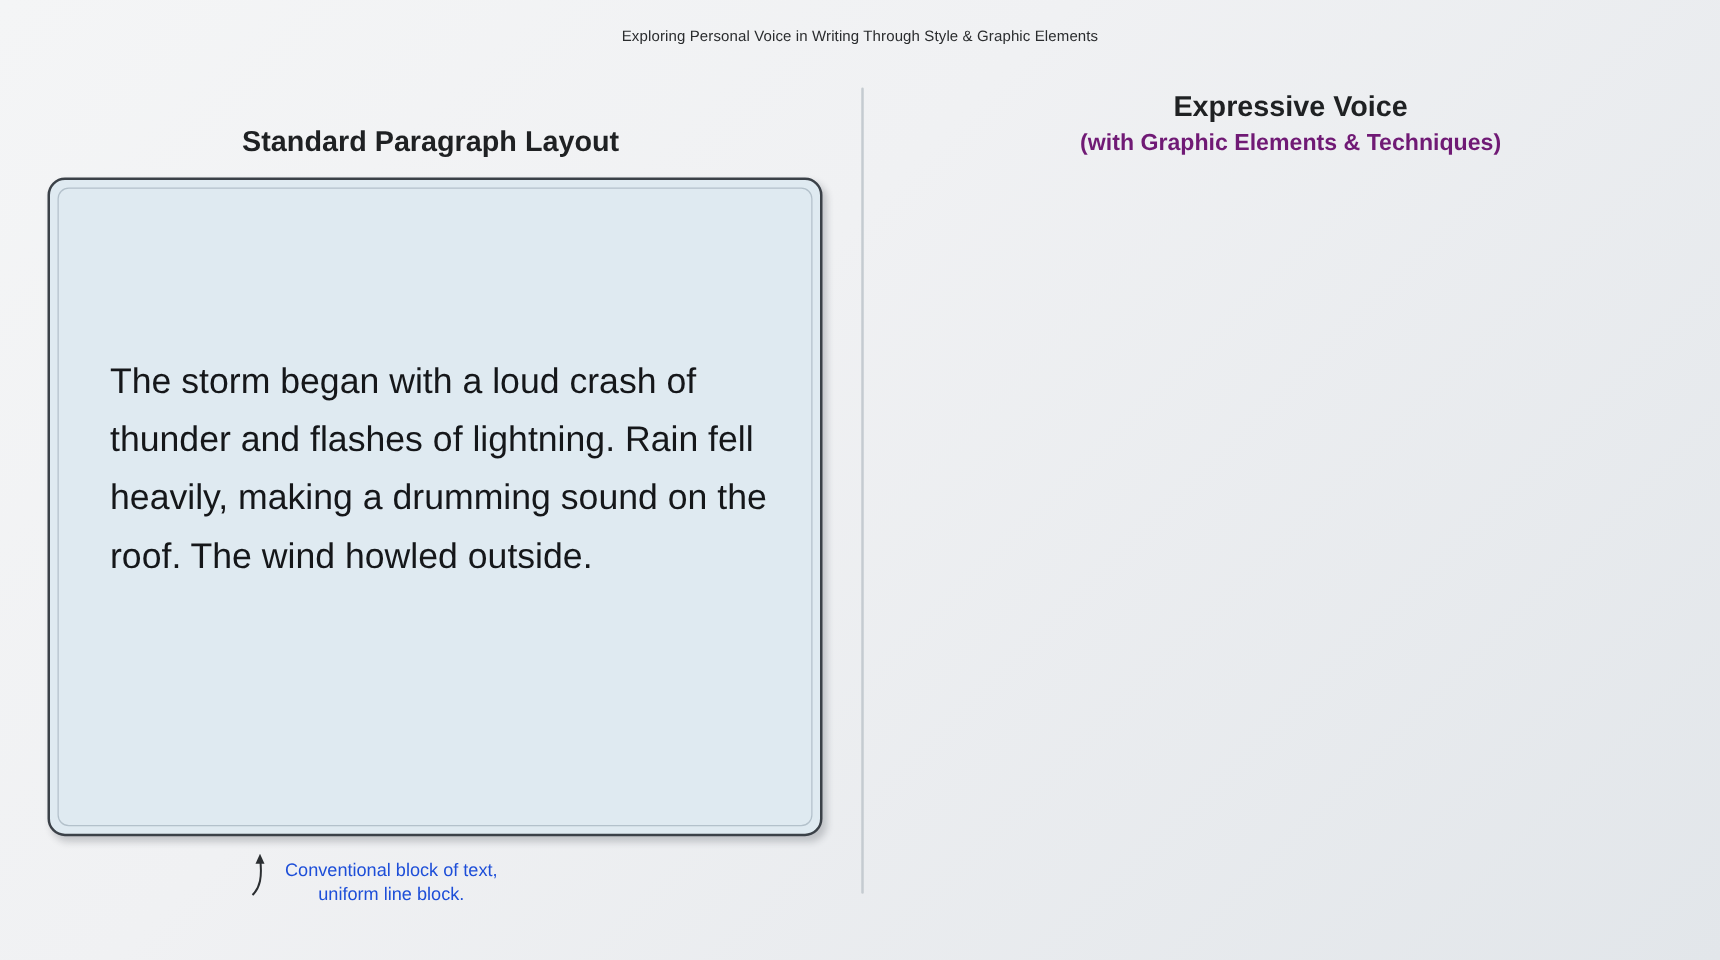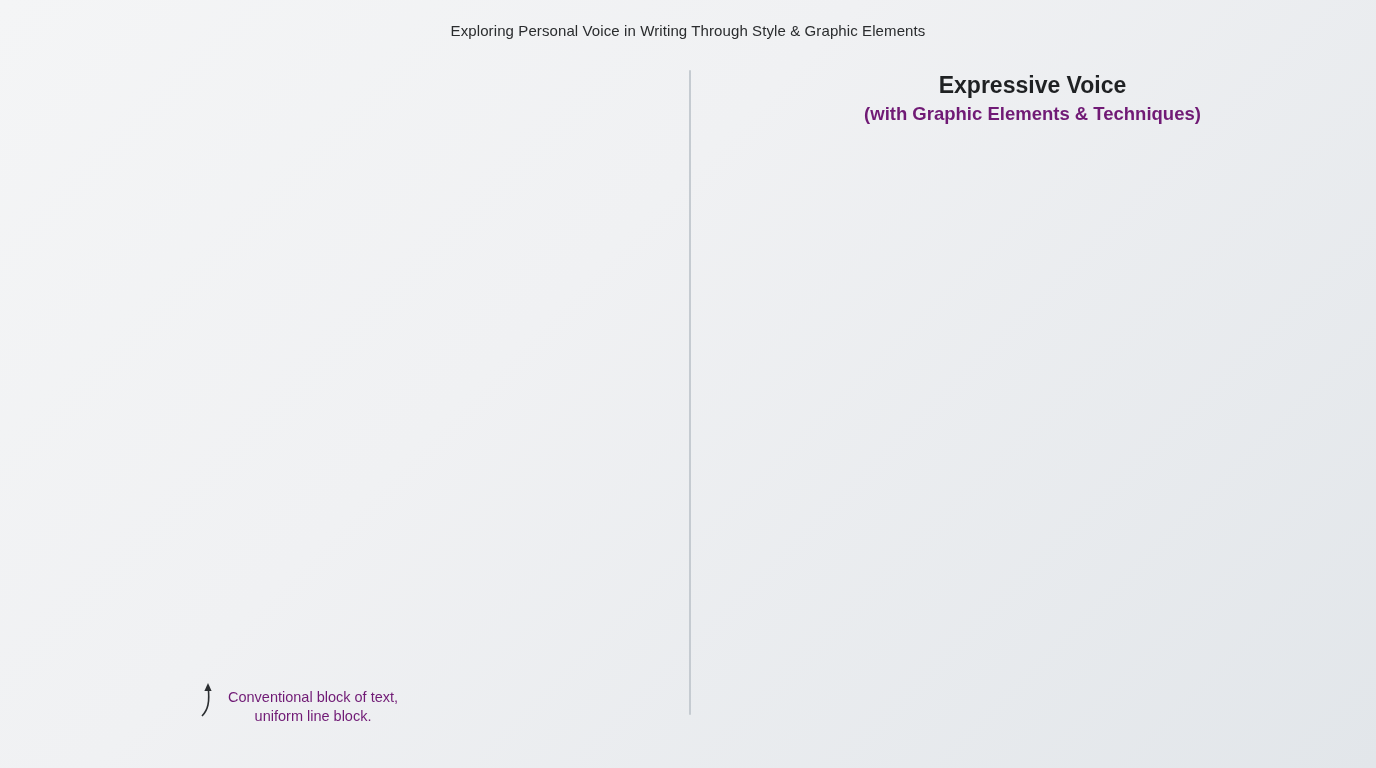--- a/index.html
+++ b/index.html
@@ -7,21 +7,21 @@
   body {
     font-family:"Liberation Sans", sans-serif;
     background: linear-gradient(135deg,#f4f5f6 0%,#f0f1f3 40%,#e2e6ea 100%);
     color:#1d1f21;
     position:relative;
   }
 
   
   #main-title {
     position:absolute; top:22px; left:0; width:100%;
-    text-align:center; font-size:15px; color:#2a2c2e; letter-spacing:.1px;
+    text-align:center; font-size:12px; color:#2a2c2e; letter-spacing:.1px;
   }
 
   
   #divider {
     position:absolute; left:689px; top:70px; width:2px; height:645px;
     background:#c5cbd1; border-radius:1px;
   }
 
   
   .column { position:absolute; top:0; height:768px;border-radius:21px; }
@@ -58,36 +58,43 @@
 
   
   #standard-paragraph {
     position:absolute; left:48px; top:138px; width:540px;
     font-size:28.5px; line-height:46.5px; color:#15171a;
   }
 
   
   .caption-block { position:absolute; }
   .caption-text {
-    font-size:14.5px; line-height:19px; color:#701a75; text-align:center;
+    font-size:14.5px; line-height:19px; color:#1d4ed8; text-align:center;
   }
   #left-caption  { left:196px; top:688px; }
   #left-caption .caption-text { margin-left:32px; }
   .caption-arrow { position:absolute; left:0; top:-8px; }
 </style>
 </head>
 <body>
 
 <div id="main-title">Exploring Personal Voice in Writing Through Style &amp; Graphic Elements</div>
 
 <div id="divider"></div>
 
 <div id="left-column" class="column">
 
+  <div class="col-header">
+    <div class="col-title">Standard Paragraph Layout</div>
+  </div>
 
+  <div id="standard-panel" class="panel">
+    <div class="inner-frame"></div>
+    <div id="standard-paragraph">The storm began with a loud crash of thunder and flashes of lightning. Rain fell heavily, making a drumming sound on the roof. The wind howled outside.</div>
+  </div>
 
   <div id="left-caption" class="caption-block">
     <svg class="caption-arrow" width="30" height="38" viewBox="0 0 30 38">
       <path d="M6 36 C 12 30, 14 22, 12 6" fill="none" stroke="#2b2e31" stroke-width="1.6"></path>
       <path d="M12 3 L 8.4 11 L 15.6 11 Z" fill="#2b2e31"></path>
     </svg>
     <div class="caption-text">Conventional block of text,</div>
     <div class="caption-text">uniform line block.</div>
   </div>
 

